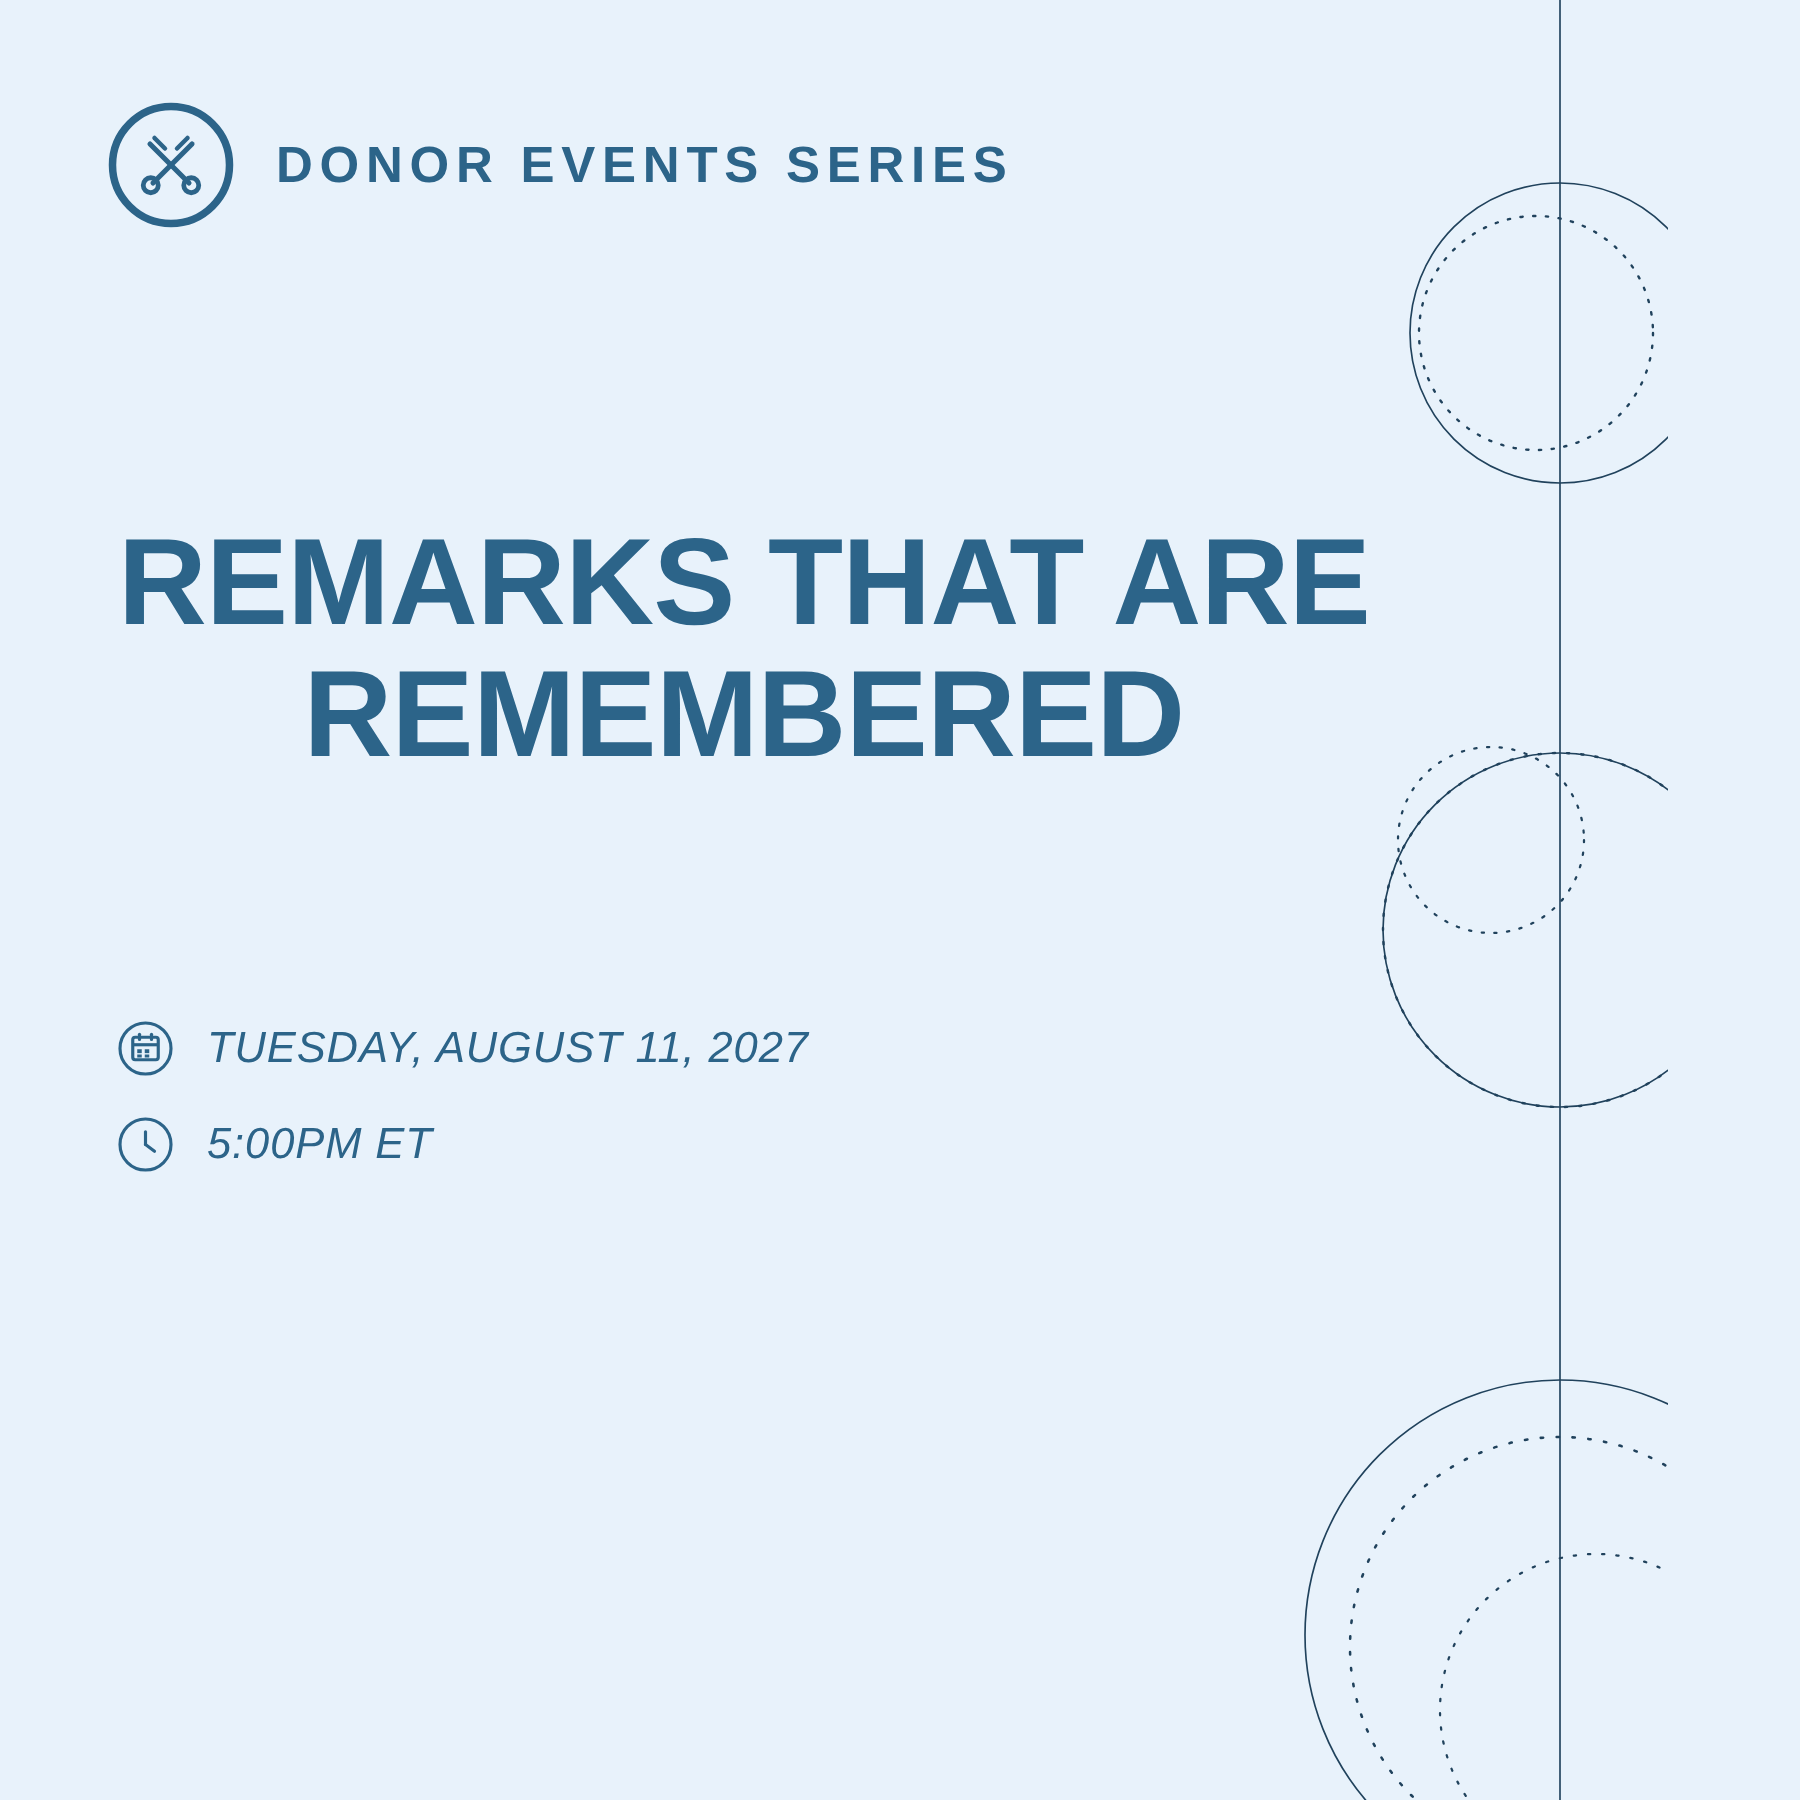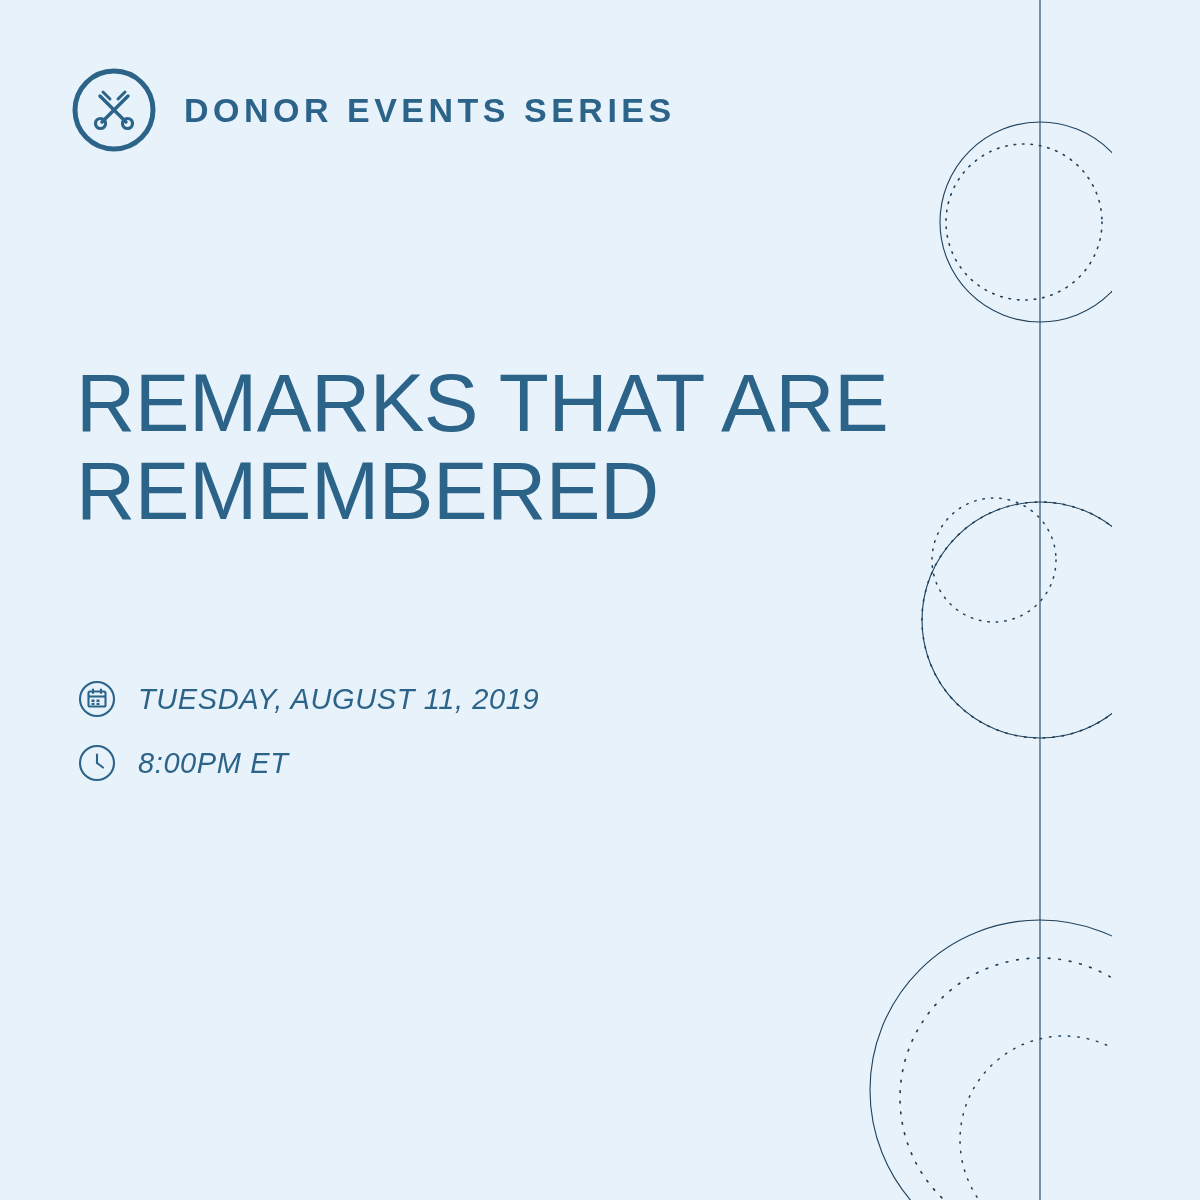--- a/index.html
+++ b/index.html
@@ -52,28 +52,29 @@
     font-size: 34px;
     letter-spacing: 4.5px;
     font-weight: 600;
     color: #2c6489;
     white-space: nowrap;
   }
 
   
   .headline {
     position: absolute;
-    top: 304px;
+    top: 290px;
     left: 76px;
     width: 840px;
     font-size: 82px;
     line-height: 1.07;
-    font-weight: 400;
+    font-weight: 700;
     color: #2c6489;
     letter-spacing: -0.5px;
+    text-align: center;
   }
 
   .subtitle {
     position: absolute;
     top: 568px;
     left: 78px;
     width: 800px;
     font-size: 37px;
     line-height: 1.35;
     font-weight: 400;
@@ -154,27 +155,27 @@
         <circle cx="19" cy="19" r="17" stroke="#2c6489" stroke-width="2.1" fill="none"></circle>
         <rect x="10.5" y="11.5" width="17" height="15" rx="1.6" stroke="#2c6489" stroke-width="2.1" fill="none"></rect>
         <line x1="10.5" y1="16.5" x2="27.5" y2="16.5" stroke="#2c6489" stroke-width="2.1"></line>
         <line x1="15" y1="9.5" x2="15" y2="13" stroke="#2c6489" stroke-width="2.1" stroke-linecap="round"></line>
         <line x1="23" y1="9.5" x2="23" y2="13" stroke="#2c6489" stroke-width="2.1" stroke-linecap="round"></line>
         <rect x="13.5" y="19.5" width="3" height="2.6" fill="#2c6489"></rect>
         <rect x="18.5" y="19.5" width="3" height="2.6" fill="#2c6489"></rect>
         <rect x="13.5" y="23" width="3" height="2" fill="#2c6489"></rect>
         <rect x="18.5" y="23" width="3" height="2" fill="#2c6489"></rect>
       </svg>
-      <span class="meta-text">TUESDAY, AUGUST 11, 2019</span>
+      <span class="meta-text">TUESDAY, AUGUST 11, 2027</span>
     </div>
 
     <div class="meta-row">
       <svg class="meta-icon" viewBox="0 0 38 38" xmlns="http://www.w3.org/2000/svg" fill="none">
         <circle cx="19" cy="19" r="17" stroke="#2c6489" stroke-width="2.1" fill="none"></circle>
         <line x1="19" y1="10.5" x2="19" y2="19" stroke="#2c6489" stroke-width="2.1" stroke-linecap="round"></line>
         <line x1="19" y1="19" x2="25" y2="23.5" stroke="#2c6489" stroke-width="2.1" stroke-linecap="round"></line>
       </svg>
-      <span class="meta-text">8:00PM ET</span>
+      <span class="meta-text">5:00PM ET</span>
     </div>
 
   </div>
 
 </div>
 
 </body></html>

